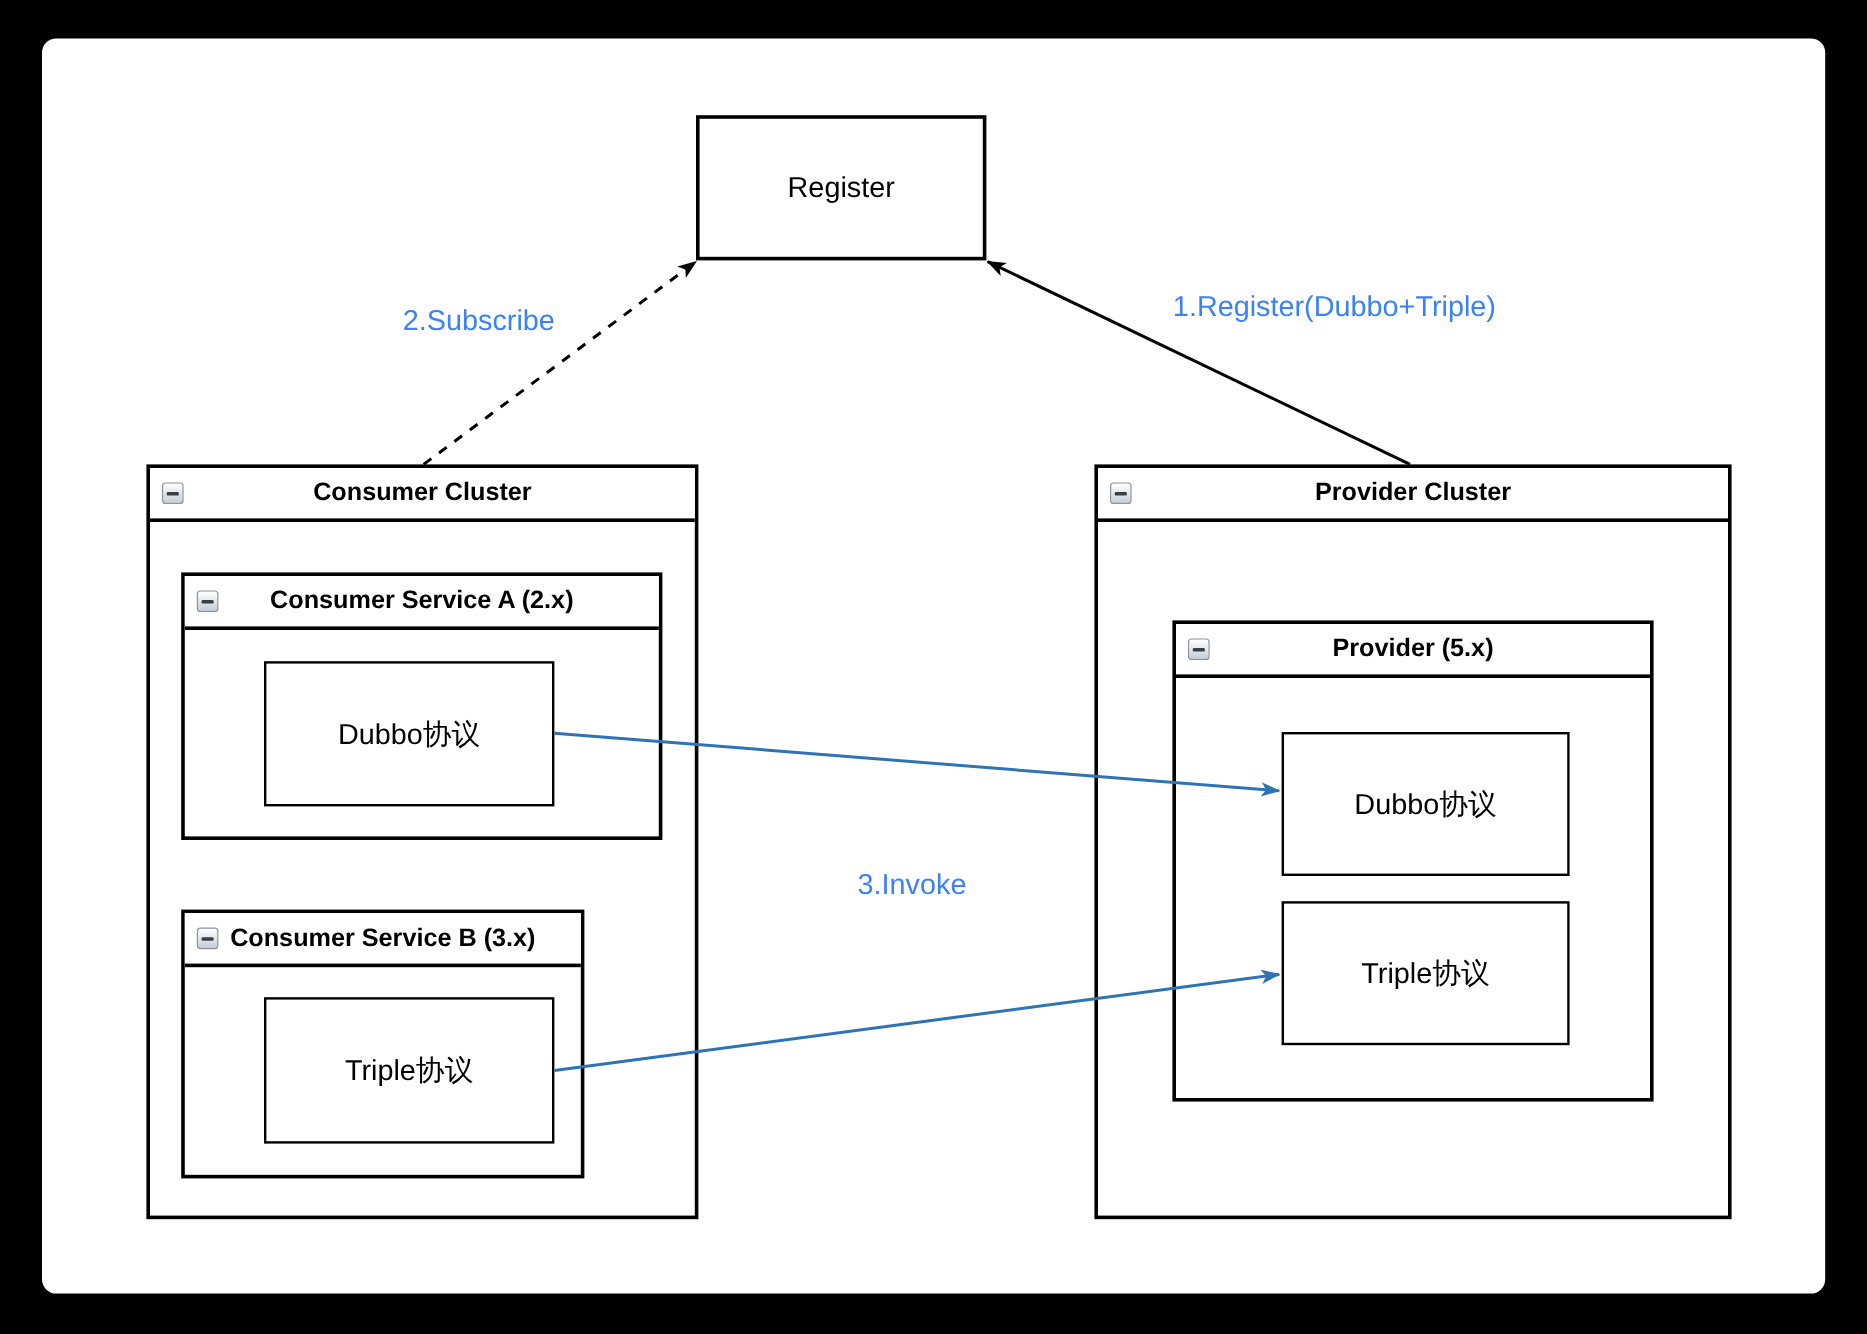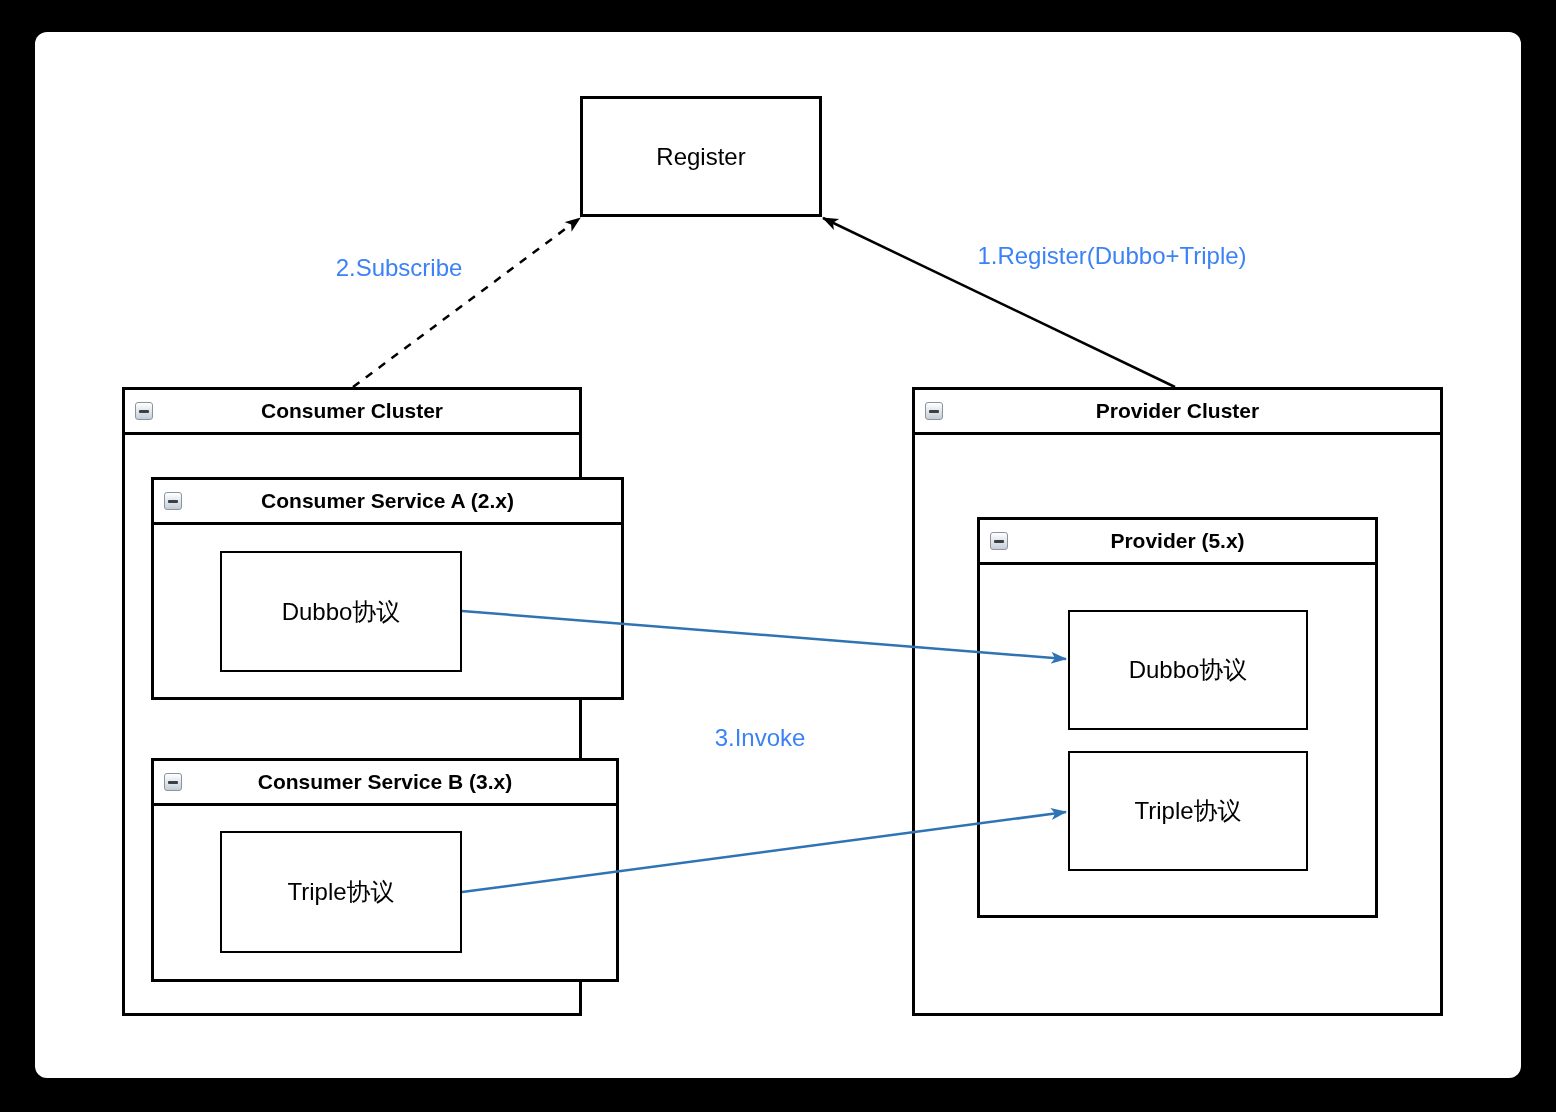--- a/index.html
+++ b/index.html
@@ -73,34 +73,34 @@
 
   <div class="node container" style="left:87px; top:355px; width:460px; height:629px;">
     <div class="hdr">
       <span class="collapse-btn">
           <span class="bar"></span>
         </span>
       <span>Consumer Cluster</span>
     </div>
   </div>
 
-  <div class="node container" style="left:116px; top:445px; width:473px; height:223px;">
+  <div class="node container" style="left:116px; top:445px; width:401px; height:223px;">
     <div class="hdr">
       <span class="collapse-btn">
           <span class="bar"></span>
         </span>
       <span>Consumer Service A (2.x)</span>
     </div>
   </div>
 
   <div class="node plain-node" style="left:185px; top:519px; width:242px; height:121px; border-width:2px;">
     <span>Dubbo协议</span>
   </div>
 
-  <div class="node container" style="left:116px; top:726px; width:468px; height:224px;">
+  <div class="node container" style="left:116px; top:726px; width:336px; height:224px;">
     <div class="hdr">
       <span class="collapse-btn">
           <span class="bar"></span>
         </span>
       <span>Consumer Service B (3.x)</span>
     </div>
   </div>
 
   <div class="node plain-node" style="left:185px; top:799px; width:242px; height:122px; border-width:2px;">
     <span>Triple协议</span>

